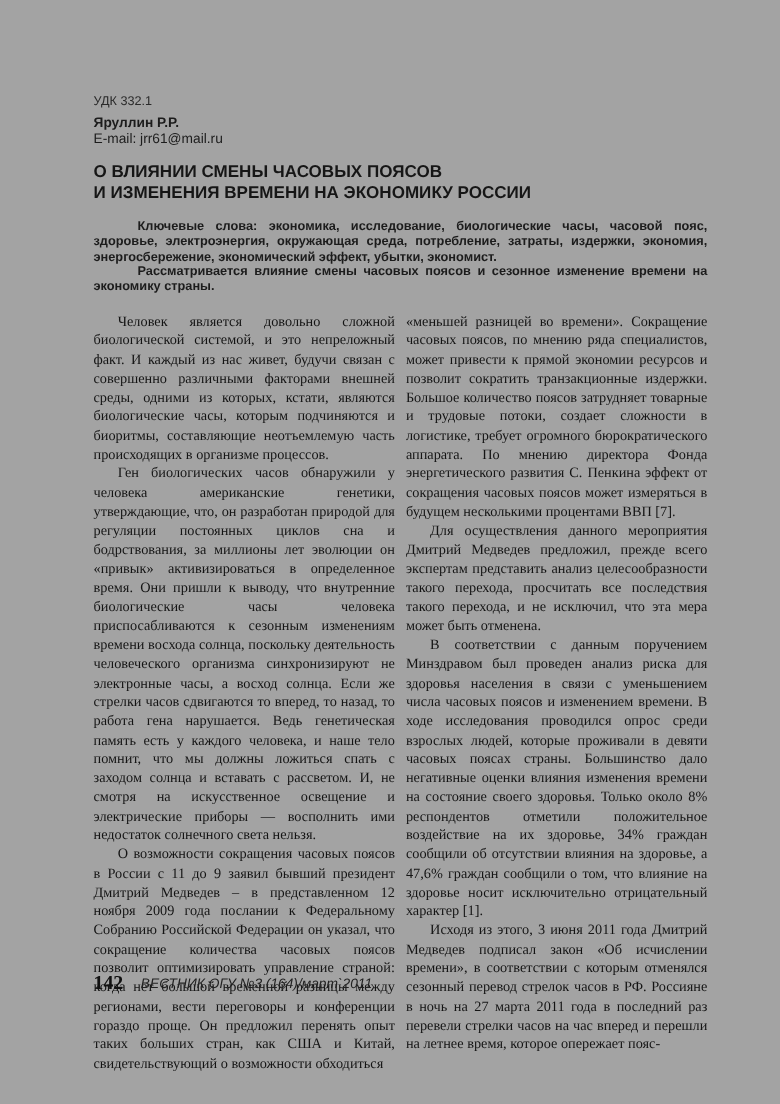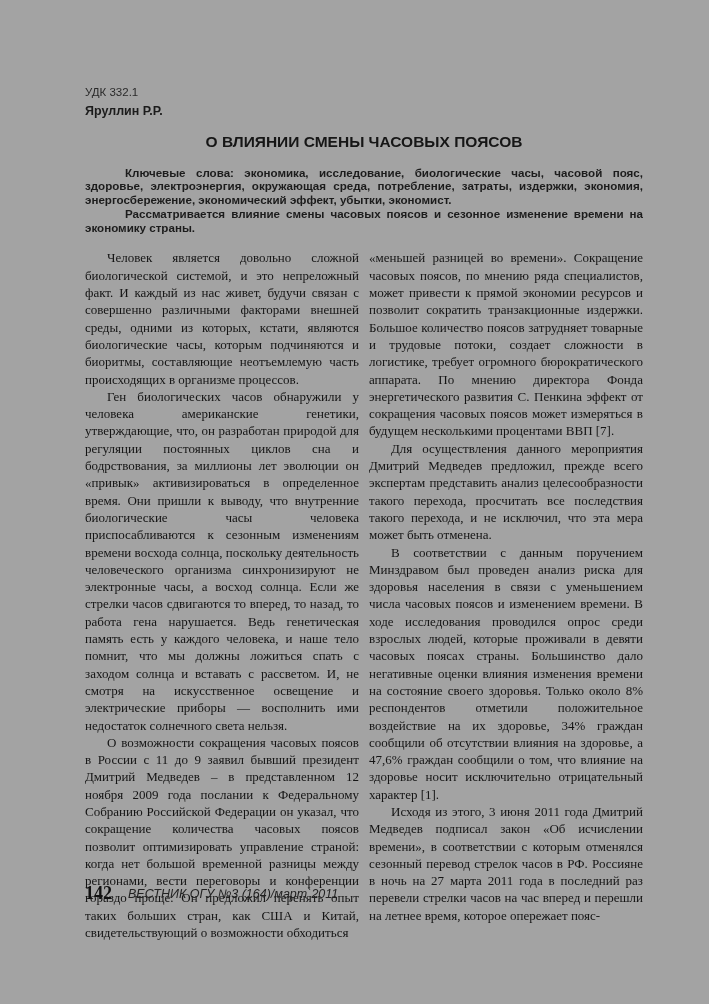--- a/index.html
+++ b/index.html
@@ -32,21 +32,20 @@
   .author-block {
     text-align: left;
     font-family: "Liberation Sans", sans-serif;
     font-size: 12.5px;
     line-height: 15px;
     color: #1c1c1c;
   }
   .author-name { font-weight: bold; }
   .paper-title {
     margin: 14px 0 0 0;
-    text-align: center;
     font-family: "Liberation Sans", sans-serif;
     font-weight: bold;
     font-size: 15.5px;
     line-height: 18.5px;
     color: #161616;
   }
   .abstract-block {
     margin-top: 14px;
     font-family: "Liberation Sans", sans-serif;
     font-weight: bold;
@@ -104,24 +103,26 @@
 </head>
 <body>
 
 <div class="page">
   <div class="content">
 
     <div class="udc">УДК 332.1</div>
 
     <div class="author-block">
       <div class="author-name">Яруллин Р.Р.</div>
+      <div class="email">E-mail: jrr61@mail.ru</div>
     </div>
 
     <h1 class="paper-title">
       <span>О ВЛИЯНИИ СМЕНЫ ЧАСОВЫХ ПОЯСОВ</span><br>
+      <span>И ИЗМЕНЕНИЯ ВРЕМЕНИ НА ЭКОНОМИКУ РОССИИ</span>
     </h1>
 
     <div class="abstract-block">
       <p>Ключевые слова: экономика, исследование, биологические часы, часовой пояс, здоровье, электроэнергия, окружающая среда, потребление, затраты, издержки, экономия, энергосбережение, экономический эффект, убытки, экономист.</p>
       <p>Рассматривается влияние смены часовых поясов и сезонное изменение времени на экономику страны.</p>
     </div>
 
     <div class="columns">
       <div class="col">
         <p>Человек является довольно сложной биологической системой, и это непреложный факт. И каждый из нас живет, будучи связан с совершенно различными факторами внешней среды, одними из которых, кстати, являются биологические часы, которым подчиняются и биоритмы, составляющие неотъемлемую часть происходящих в организме процессов.</p>

